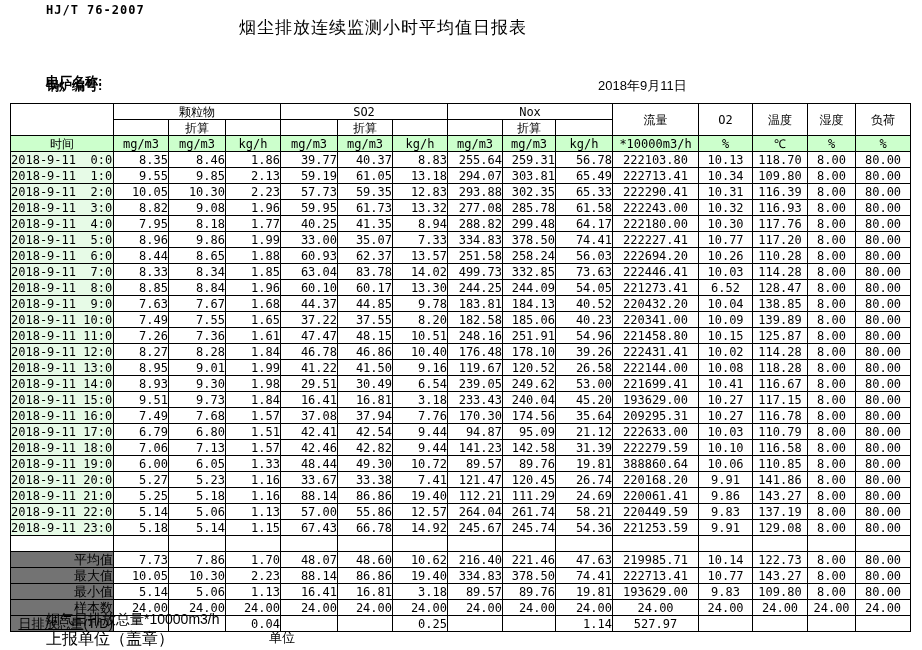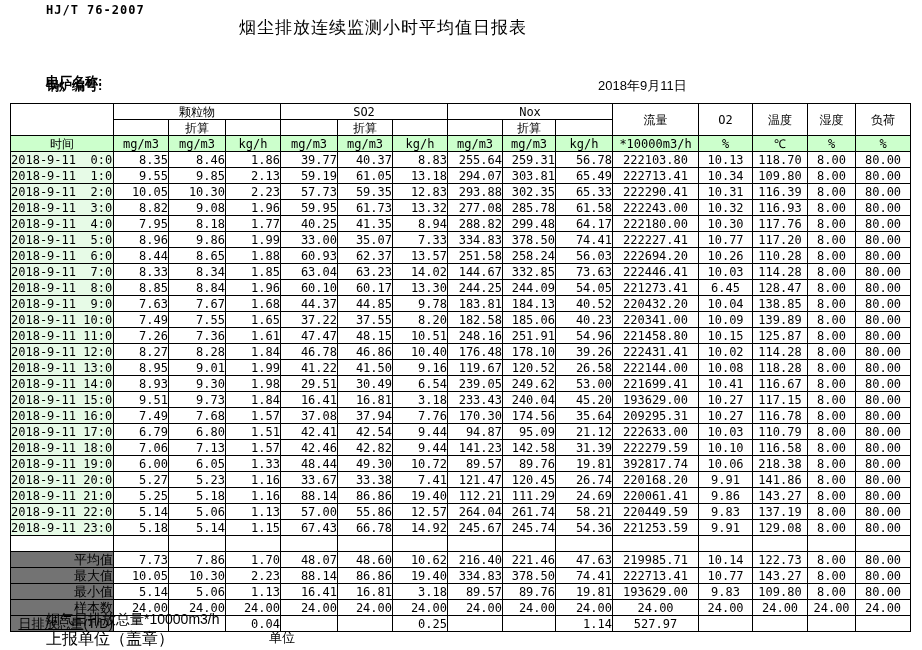--- a/index.html
+++ b/index.html
@@ -227,44 +227,44 @@
         <td class="c-ctr">110.28</td>
         <td class="c-ctr">8.00</td>
         <td class="c-ctr">80.00</td>
       </tr>
       <tr>
         <td class="c-time">2018-9-11  7:00</td>
         <td class="c-num">8.33</td>
         <td class="c-num">8.34</td>
         <td class="c-num">1.85</td>
         <td class="c-num">63.04</td>
-        <td class="c-num">63.23</td>
+        <td class="c-num">83.78</td>
         <td class="c-num">14.02</td>
-        <td class="c-num">144.67</td>
+        <td class="c-num">499.73</td>
         <td class="c-num">332.85</td>
         <td class="c-num">73.63</td>
         <td class="c-flow">222446.41</td>
         <td class="c-ctr">10.03</td>
         <td class="c-ctr">114.28</td>
         <td class="c-ctr">8.00</td>
         <td class="c-ctr">80.00</td>
       </tr>
       <tr>
         <td class="c-time">2018-9-11  8:00</td>
         <td class="c-num">8.85</td>
         <td class="c-num">8.84</td>
         <td class="c-num">1.96</td>
         <td class="c-num">60.10</td>
         <td class="c-num">60.17</td>
         <td class="c-num">13.30</td>
         <td class="c-num">244.25</td>
         <td class="c-num">244.09</td>
         <td class="c-num">54.05</td>
         <td class="c-flow">221273.41</td>
-        <td class="c-ctr">6.45</td>
+        <td class="c-ctr">6.52</td>
         <td class="c-ctr">128.47</td>
         <td class="c-ctr">8.00</td>
         <td class="c-ctr">80.00</td>
       </tr>
       <tr>
         <td class="c-time">2018-9-11  9:00</td>
         <td class="c-num">7.63</td>
         <td class="c-num">7.67</td>
         <td class="c-num">1.68</td>
         <td class="c-num">44.37</td>
@@ -436,23 +436,23 @@
         <td class="c-time">2018-9-11 19:00</td>
         <td class="c-num">6.00</td>
         <td class="c-num">6.05</td>
         <td class="c-num">1.33</td>
         <td class="c-num">48.44</td>
         <td class="c-num">49.30</td>
         <td class="c-num">10.72</td>
         <td class="c-num">89.57</td>
         <td class="c-num">89.76</td>
         <td class="c-num">19.81</td>
-        <td class="c-flow">392817.74</td>
+        <td class="c-flow">388860.64</td>
         <td class="c-ctr">10.06</td>
-        <td class="c-ctr">218.38</td>
+        <td class="c-ctr">110.85</td>
         <td class="c-ctr">8.00</td>
         <td class="c-ctr">80.00</td>
       </tr>
       <tr>
         <td class="c-time">2018-9-11 20:00</td>
         <td class="c-num">5.27</td>
         <td class="c-num">5.23</td>
         <td class="c-num">1.16</td>
         <td class="c-num">33.67</td>
         <td class="c-num">33.38</td>

